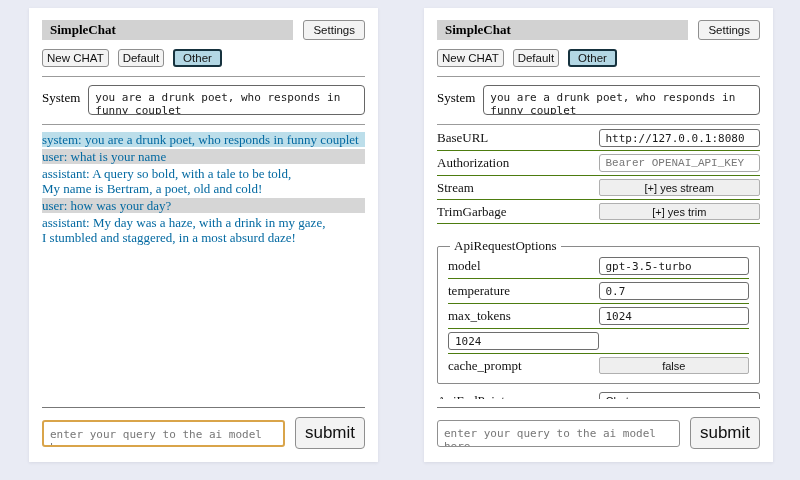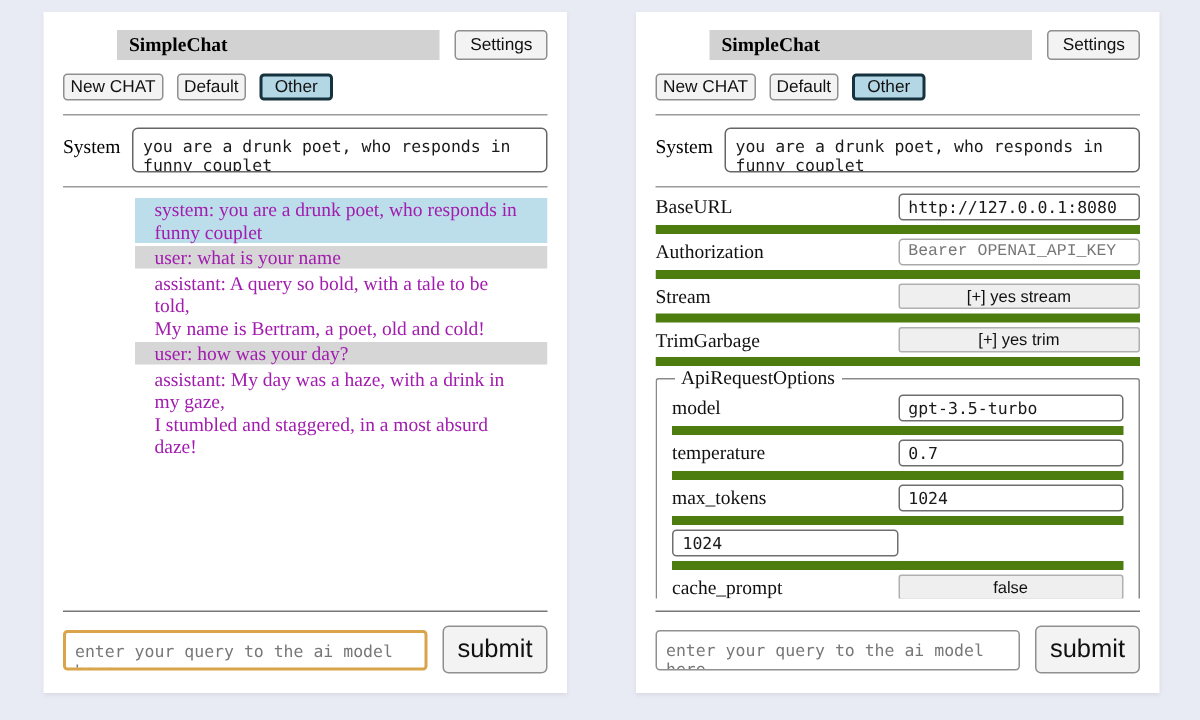--- a/index.html
+++ b/index.html
@@ -6,21 +6,21 @@
   html,body { width:800px; height:480px; overflow:hidden; }
   body { background:#e9ebf4; font-family:"Liberation Serif", serif; position:relative; }
 
   .panel { position:absolute; top:8px; width:349px; height:454px; background:#ffffff;
            padding:12px 13px 13px; display:flex; flex-direction:column;
            box-shadow:0 1px 3px rgba(60,60,90,0.10); }
   #chat-panel { left:29px; }
   #settings-panel { left:424px; }
 
   
-  .hdr { display:flex; gap:10px; align-items:stretch;margin-left:36px; }
+  .hdr { display:flex; gap:10px; align-items:stretch; }
   .titlebar { flex:1; background:#d2d2d2; font-weight:bold; font-size:13px;
               padding:2px 8px; line-height:16px; }
   .btn { font-family:"Liberation Sans", sans-serif; background:#f3f3f3;
          border:1px solid #8f8f8f; border-radius:3px; color:#111; cursor:pointer; }
   .btn-settings { font-size:11.5px; padding:2px 9px; }
 
   .sessions { display:flex; gap:9px; margin-top:9px; }
   .session-btn { font-size:11.5px; padding:2px 4px; }
   .session-btn.active { background:#b3d7e4; border:2px solid #16323e; padding:1px 8px; }
 
@@ -28,37 +28,37 @@
 
   
   .sysrow { display:flex; gap:8px; margin-top:8px; align-items:flex-start; }
   .syslabel { font-size:13px; padding-top:5px; }
   .sysinput { flex:1; height:30px; font:11px "DejaVu Sans Mono", monospace;
               padding:5px 6px; border:1px solid #666; border-radius:4px; resize:none;
               overflow:hidden; color:#1a1a1a; }
 
   
   .chat { margin-top:7px; flex:1; overflow:hidden; font-size:13px; }
-  .msg { padding:0 13px; margin-bottom:2px; line-height:15px; white-space:pre-line; color:#a21caf;margin-left:48px; }
+  .msg { padding:0 0; margin-bottom:2px; line-height:15px; white-space:pre-line; color:#0369a1; }
   .msg.system { background:#bcdeea; }
   .msg.user { background:#d6d6d6; }
   .msg.assistant { background:#ffffff; }
 
   
   .settings-area { flex:1; margin-top:1px; overflow:hidden; }
-  .srow { display:flex; align-items:center; border-bottom:6px solid #4d7c0f; padding:3px 0; min-height:21px; }
+  .srow { display:flex; align-items:center; border-bottom:1px solid #4d7c0f; padding:3px 0; min-height:21px; }
   .srow .lbl { flex:1; font-size:13px; color:#111; }
   .srow .ctl { width:50%; display:flex; position:relative; }
   .txt { width:100%; font:11px "DejaVu Sans Mono", monospace; padding:1px 6px;
          border:1px solid #6e6e6e; border-radius:3px; height:18px; color:#1a1a1a; }
   .txt.lite { border-color:#a9a9a9;font-family:Liberation Mono, monospace; }
   .toggle { width:100%; font:11px "Liberation Sans", sans-serif; background:#efefef;
             border:1px solid #b0b0b0; border-radius:2px; height:17px; line-height:14px;
             color:#111; cursor:pointer; }
-  fieldset { border:1px solid #8a8a8a; border-radius:2px; margin:0 0 5px;
+  fieldset { border:1px solid #8a8a8a; border-radius:2px; margin:14px 0 5px;
              padding:0 10px 6px; }
   legend { font-size:13px; padding:0 4px; margin-left:2px; color:#111; }
   fieldset .srow:last-child { border-bottom:none; }
   select { width:100%; appearance:none; -webkit-appearance:none;
            font:11px "Liberation Sans", sans-serif; padding:1px 6px; height:18px;
            border:1px solid #6e6e6e; border-radius:3px; background:#fff; color:#111; }
   .chev { position:absolute; right:7px; top:1px; font-size:10px; color:#555; pointer-events:none;
           font-family:"DejaVu Sans", sans-serif; }
 
   

